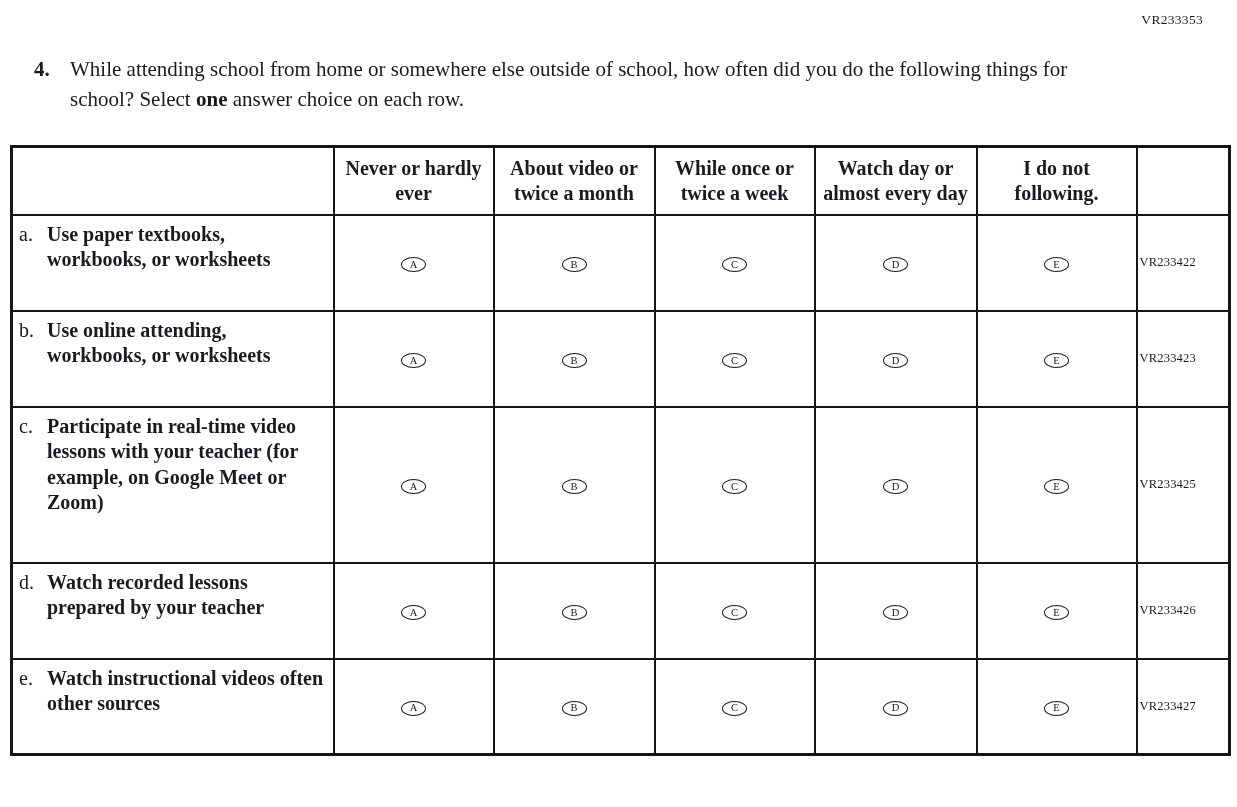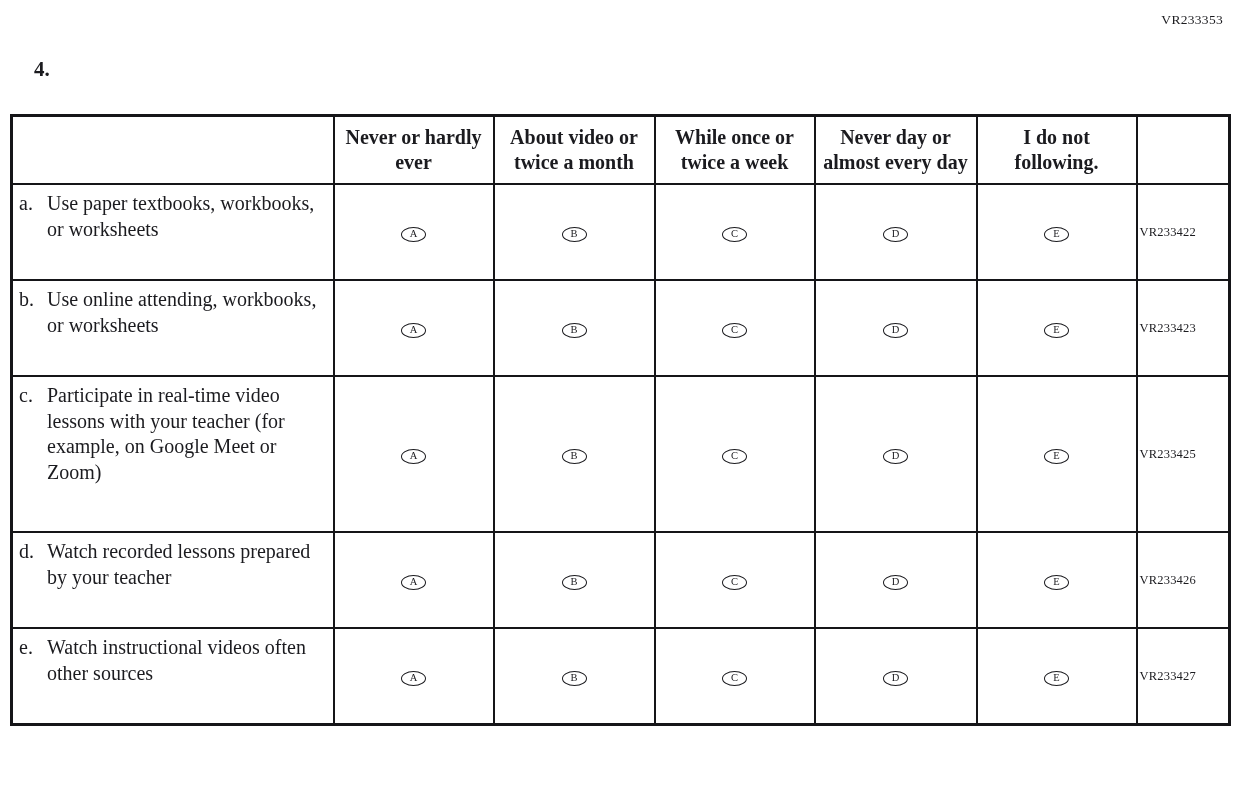--- a/index.html
+++ b/index.html
@@ -8,21 +8,21 @@
     height: 807px;
     background: #ffffff;
     color: #1b1b1f;
     font-family: "Liberation Serif", "DejaVu Serif", serif;
     position: relative;
     overflow: hidden;
   }
   .form-code {
     position: absolute;
     top: 12px;
-    right: 14px;
+    right: 34px;
     font-size: 13.5px;
     letter-spacing: 0.3px;
   }
   .question {
     display: flex;
     align-items: flex-start;
     margin: 54px 0 0 34px;
     font-size: 21px;
     line-height: 1.45;
   }
@@ -60,21 +60,21 @@
   .label-cell { padding: 6px 4px 8px 6px; vertical-align: top; }
   .label-inner {
     display: flex;
     align-items: flex-start;
     font-size: 20px;
     line-height: 1.27;
   }
   .row-letter {
     flex: 0 0 28px;
   }
-  .row-label { flex: 1; }
+  .row-label { flex: 1; font-weight: bold; }
   .opt-cell {
     text-align: center;
     padding: 4px 0;
   }
   .bubble {
     display: inline-flex;
     align-items: center;
     justify-content: center;
     width: 25px;
     height: 15px;
@@ -95,39 +95,40 @@
   tr.r-std  td { height: 96px; }
   tr.r-tall td { height: 156px; }
 </style>
 </head>
 <body>
 
 <div class="form-code">VR233353</div>
 
 <div class="question">
   <div class="q-number">4.</div>
+  <div class="q-text"><span>While attending school from home or somewhere else outside of school, how often did you do the following things for school? Select </span><span class="bold">one</span><span> answer choice on each row.</span></div>
 </div>
 
 <table class="grid">
   <colgroup>
     <col style="width:322px">
     <col style="width:160px">
     <col style="width:161px">
     <col style="width:160px">
     <col style="width:162px">
     <col style="width:160px">
     <col style="width:93px">
   </colgroup>
   <thead>
     <tr>
       <th></th>
       <th>Never or hardly ever</th>
       <th>About video or twice a month</th>
       <th>While once or twice a week</th>
-      <th>Never day or almost every day</th>
+      <th>Watch day or almost every day</th>
       <th>I do not following.</th>
       <th></th>
     </tr>
   </thead>
   <tbody>
 
     <tr class="r-std">
       <td class="label-cell">
         <div class="label-inner">
           <span class="row-letter">a.</span>

